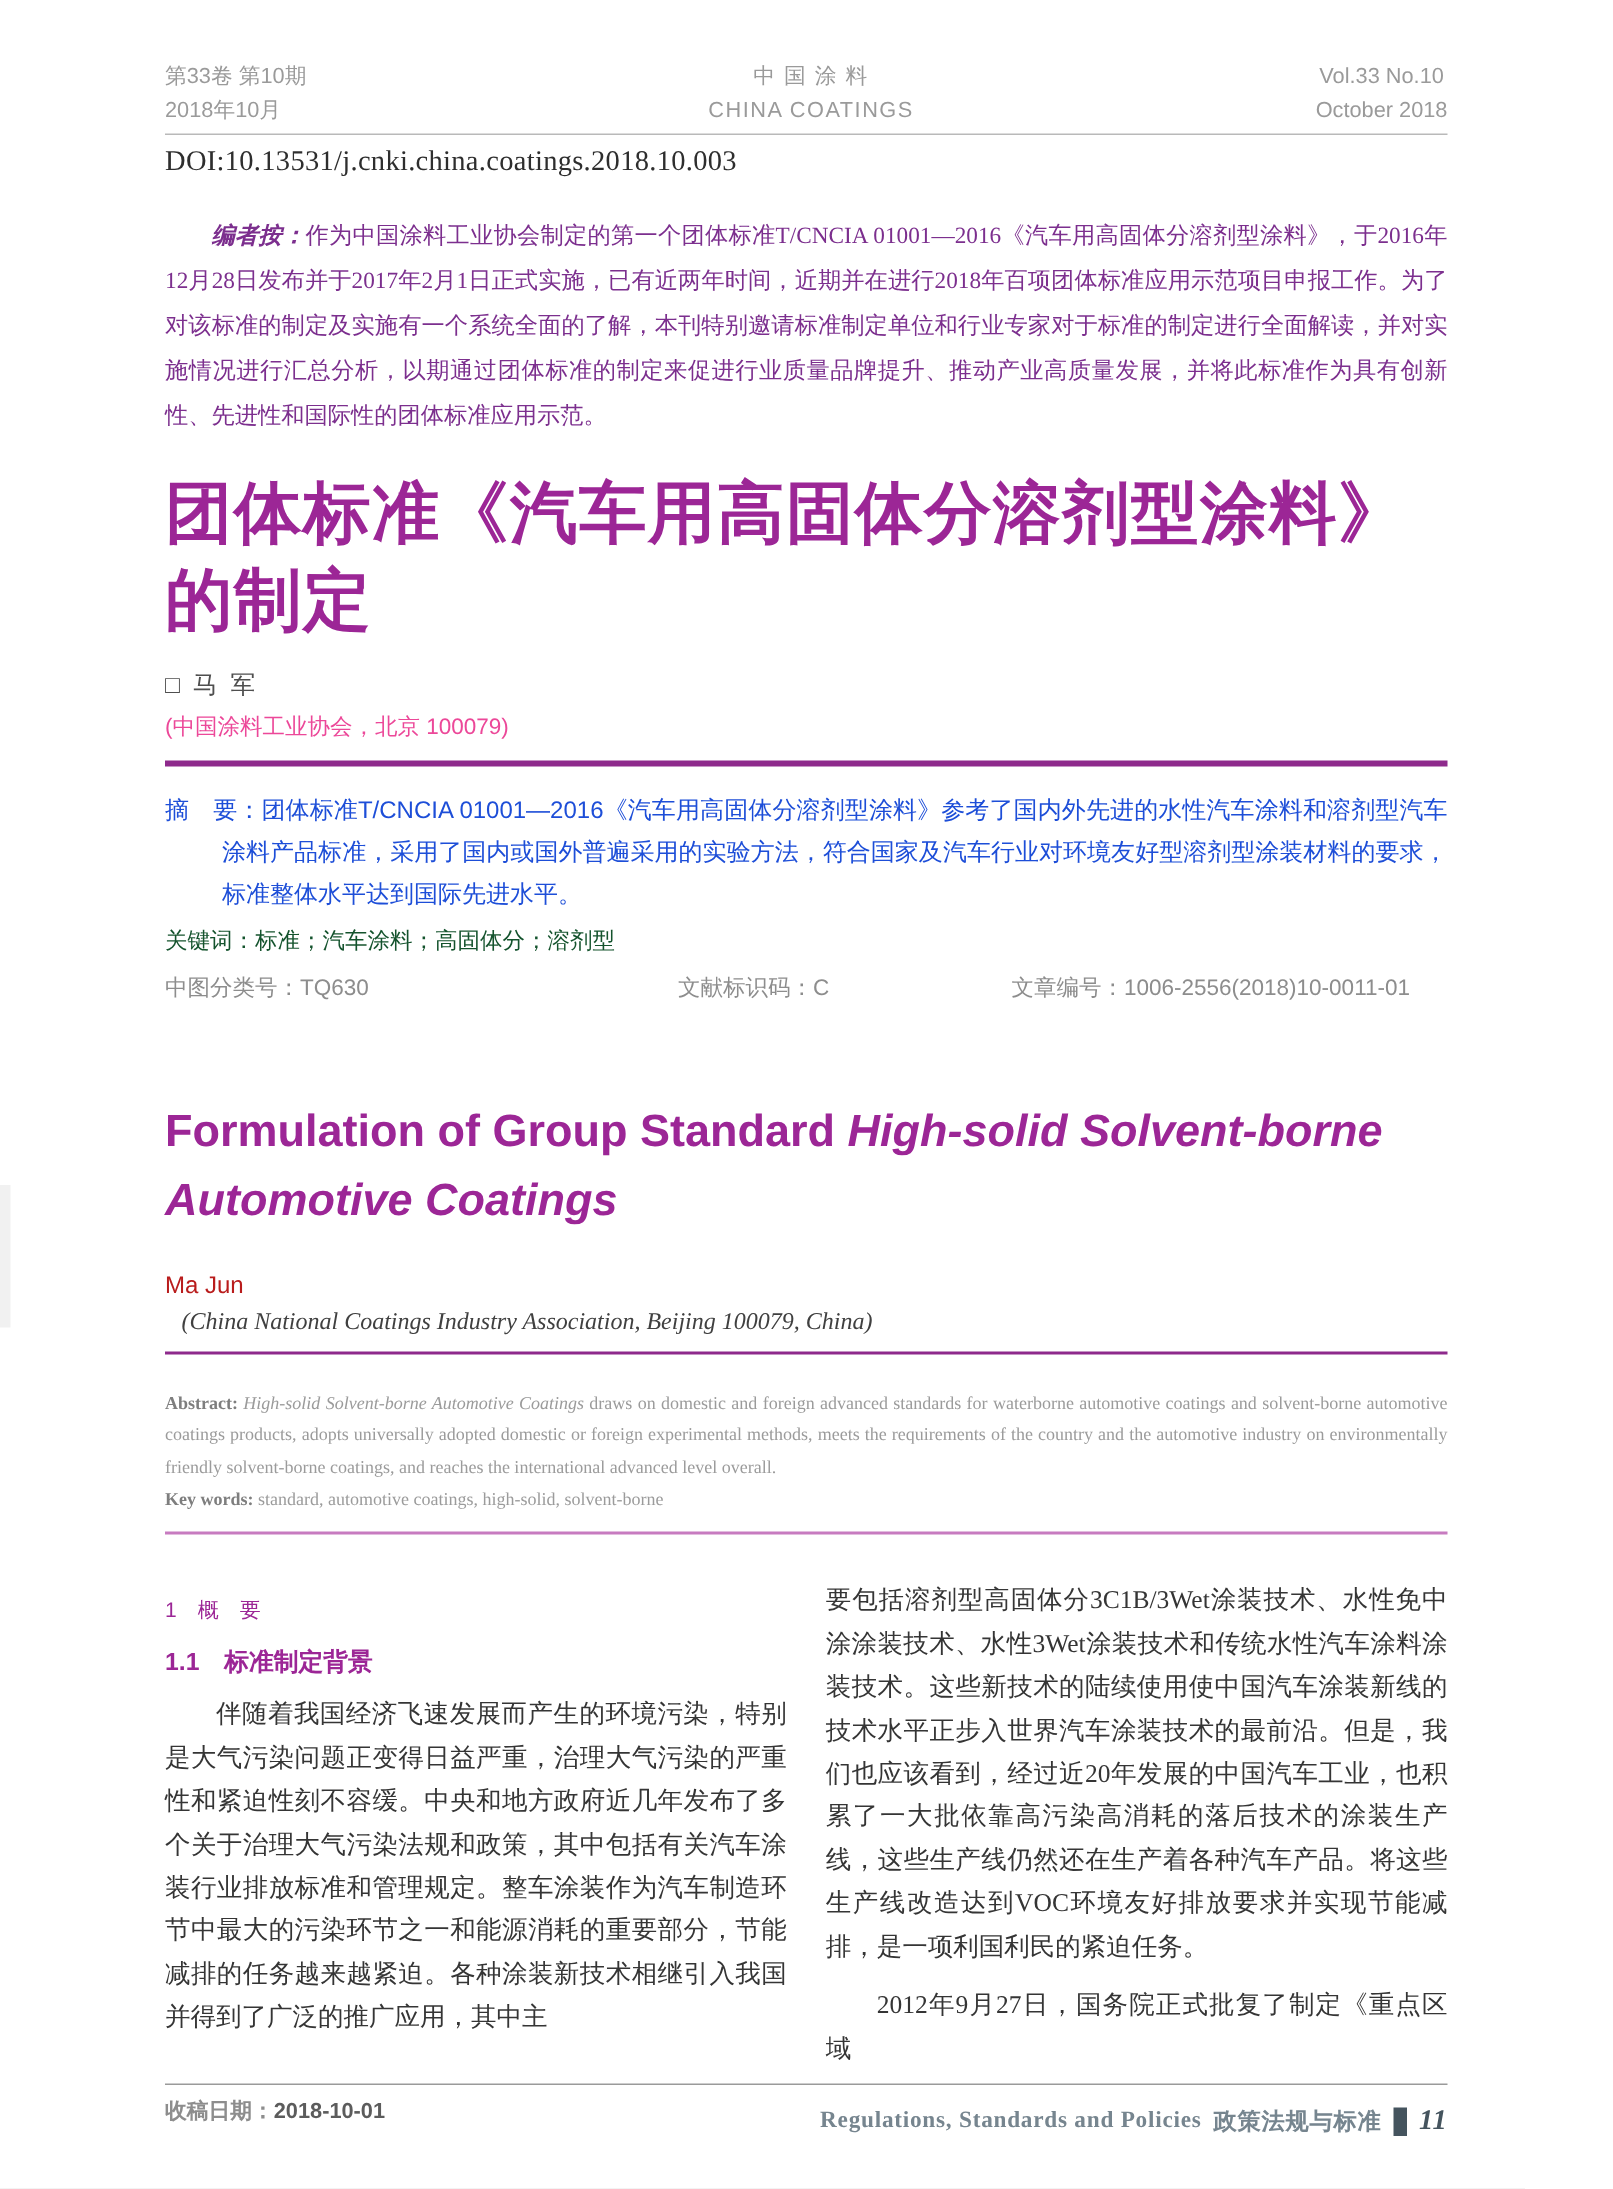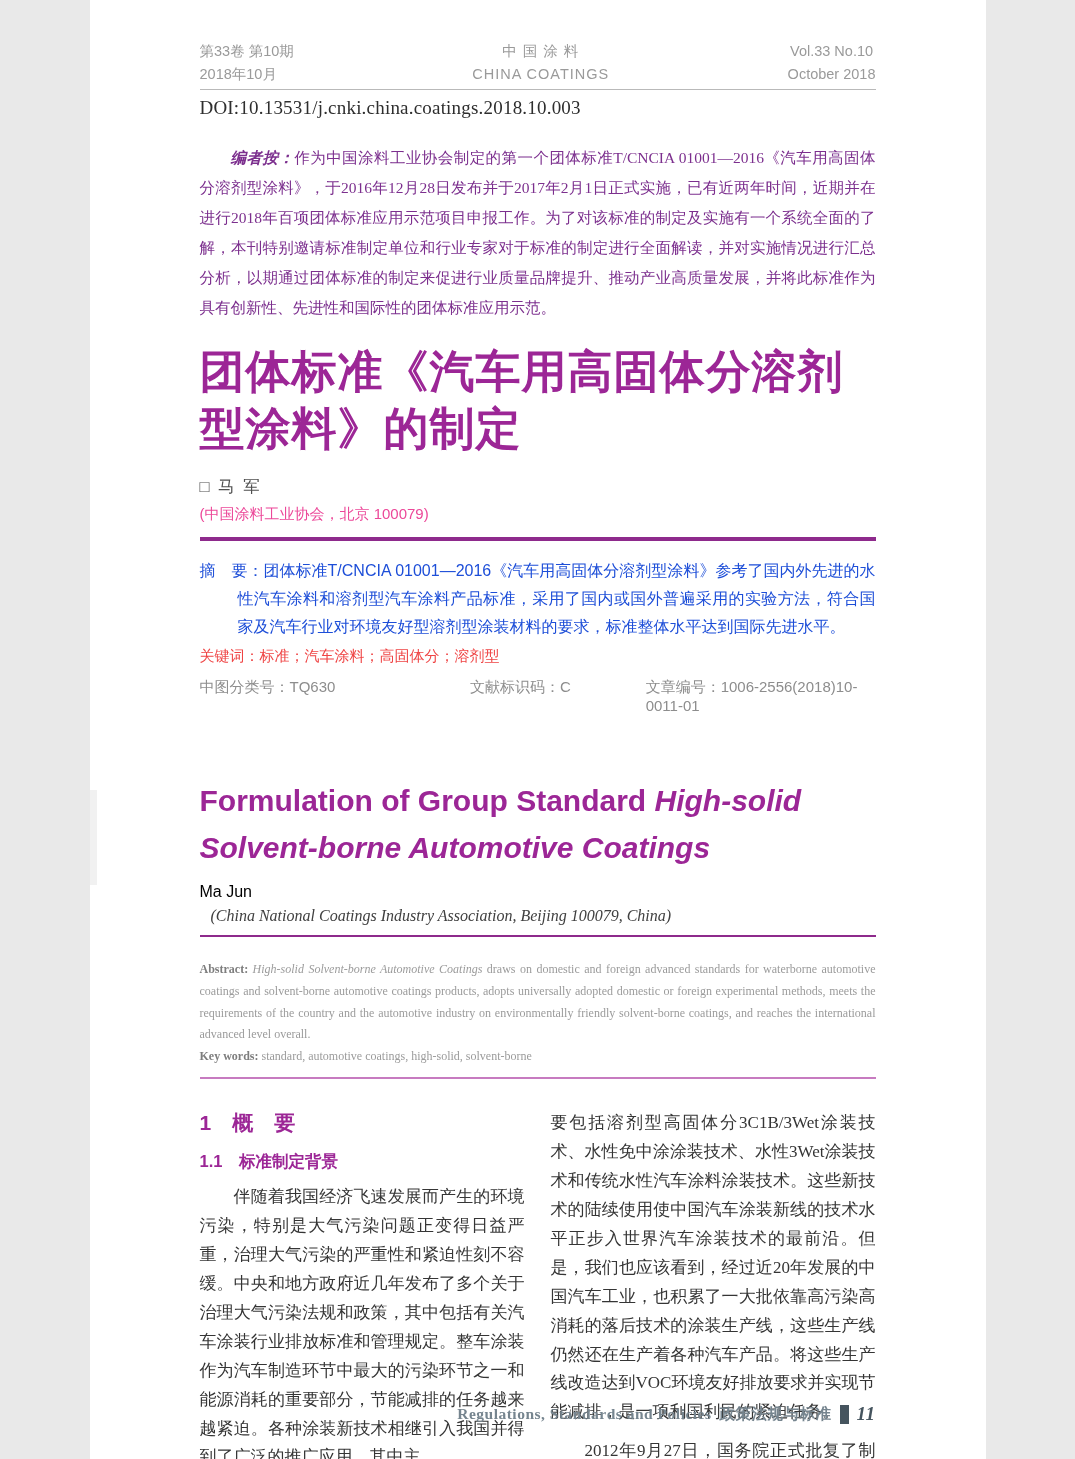--- a/index.html
+++ b/index.html
@@ -1,18 +1,18 @@
 <!DOCTYPE html>
 <html><head>
 <meta charset="utf-8">
 <style>
   html,body{margin:0;padding:0;background:#e9e9e9;}
   .page{
     position:relative;
-    width:896px;height:1459px;
+    width:1075px;height:1459px;
     margin:0 auto;
     background:#ffffff;
     box-sizing:border-box;
     padding:40px 110px 0 110px;
     overflow:hidden;
     font-family:"Liberation Sans","DejaVu Sans",sans-serif;
     color:#333;
   }
   
   .masthead{display:flex;justify-content:space-between;align-items:flex-start;
@@ -36,42 +36,42 @@
   .byline{margin-top:18px;font-size:16.5px;color:#4f4f4f;letter-spacing:2px;}
   .affil-cn{margin-top:7px;font-size:15px;color:#ec4899;}
   .rule{background:#8e2a8c;border:0;}
   .rule.thick{height:4px;margin-top:13px;}
   .rule.thin{height:2px;margin-top:10px;}
   .rule.light{background:#c77bc0;}
   
   .abstract-cn{
     margin:16px 0 0 0;font-size:16px;line-height:1.74;color:#1d4ed8;
     text-align:justify;padding-left:38px;text-indent:-38px;}
-  .keywords-cn{margin:7px 0 0 0;font-size:15px;color:#ef4444;}
+  .keywords-cn{margin:7px 0 0 0;font-size:15px;color:#14532d;}
   .class-row{margin-top:12px;display:flex;font-size:15px;color:#8d8d8d;}
   .class-row .c1{flex:0 0 40%;}
   .class-row .c2{flex:0 0 26%;}
   .class-row .c3{flex:1;}
   
   .title-en{
     margin:64px 0 0 0;font-weight:bold;font-size:30px;line-height:1.55;
     color:#9c2696;}
   .title-en i{font-style:italic;}
-  .author-en{margin-top:12px;font-size:16px;color:#000000;}
+  .author-en{margin-top:24px;font-size:16px;color:#b91c1c;}
   .affil-en{margin-top:6px;font-family:"Liberation Serif","DejaVu Serif",serif;
     font-style:italic;font-size:16px;color:#404040;margin-left:11px;}
   .abstract-en{
     margin:22px 0 0 0;font-family:"Liberation Serif","DejaVu Serif",serif;
     font-size:12px;line-height:1.8;color:#9b9b9b;text-align:justify;}
   .abstract-en b{color:#7e7e7e;}
   .keywords-en{margin-top:0;}
   
   .columns{display:flex;gap:26px;margin-top:26px;}
   .col{flex:1;min-width:0;}
-  .sec-h1{margin:4px 0 0 0;font-size:21px;font-weight:bold;color:#9c2696;}
+  .sec-h1{margin:16px 0 0 0;font-size:14px;font-weight:normal;color:#9c2696;}
   .sec-h2{margin:14px 0 0 0;font-size:16.5px;font-weight:bold;color:#9c2696;}
   .bodytext{
     margin:10px 0 0 0;font-size:17px;line-height:1.7;color:#353535;
     text-align:justify;font-family:"Liberation Serif","DejaVu Serif",serif;}
   .bodytext.indent{text-indent:2em;}
   .bodytext.cont{margin-top:4px;}
   
   .foot-rule{height:1px;background:#9a9a9a;margin-top:8px;}
   .footnote{margin-top:7px;font-size:14.5px;color:#8d8d8d;line-height:1.55;font-weight:bold;}
   .footnote .fn-val{color:#5c5c5c;}

